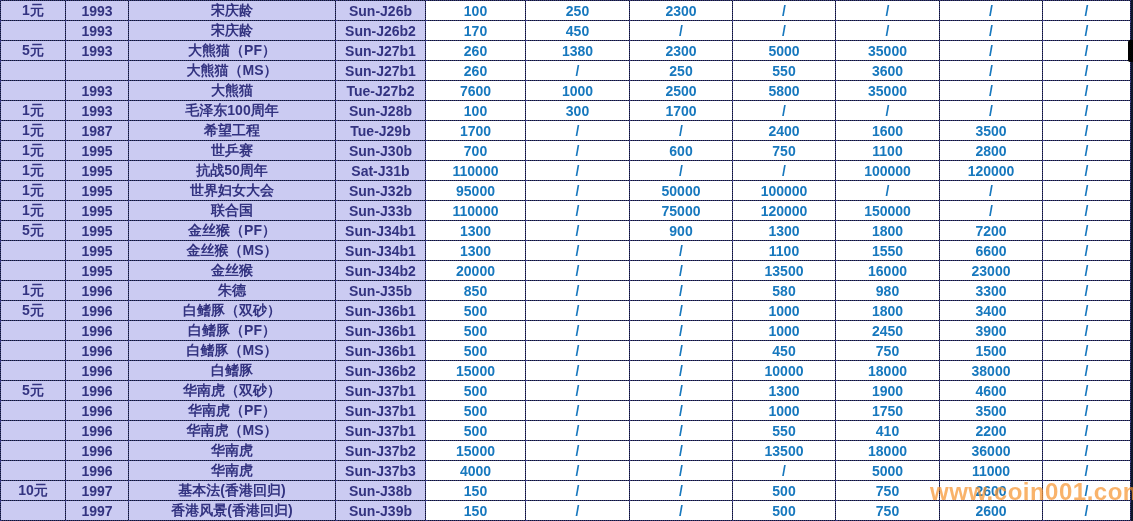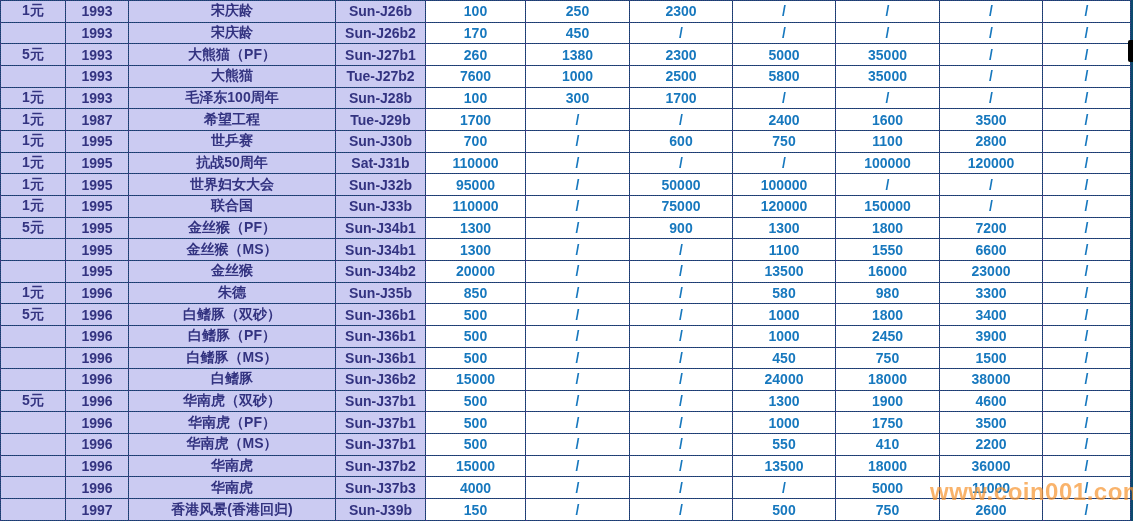--- a/index.html
+++ b/index.html
@@ -1,19 +1,19 @@
 <!DOCTYPE html>
 <html><head>
 <meta charset="utf-8">
 <style>
   html,body{margin:0;padding:0;background:#ffffff;}
   .wrap{
     position:relative;
     width:1133px;height:521px;
-    background:#0c4a6e;
+    background:#0f172a;
     overflow:hidden;
     font-family:"Liberation Sans","DejaVu Sans",sans-serif;
   }
   table.price{
     border-collapse:collapse;
     table-layout:fixed;
     width:1130px;height:521px;
   }
   table.price td{
     border:1px dotted #3A3A80;
@@ -100,20 +100,33 @@
           <td class="val">260</td>
           <td class="val">1380</td>
           <td class="val">2300</td>
           <td class="val">5000</td>
           <td class="val">35000</td>
           <td class="val">/</td>
           <td class="val">/</td>
         </tr>
         <tr>
           <td class="meta"></td>
+          <td class="meta"></td>
+          <td class="meta name">大熊猫（MS）</td>
+          <td class="meta">Sun-J27b1</td>
+          <td class="val">260</td>
+          <td class="val">/</td>
+          <td class="val">250</td>
+          <td class="val">550</td>
+          <td class="val">3600</td>
+          <td class="val">/</td>
+          <td class="val">/</td>
+        </tr>
+        <tr>
+          <td class="meta"></td>
           <td class="meta">1993</td>
           <td class="meta name">大熊猫</td>
           <td class="meta">Tue-J27b2</td>
           <td class="val">7600</td>
           <td class="val">1000</td>
           <td class="val">2500</td>
           <td class="val">5800</td>
           <td class="val">35000</td>
           <td class="val">/</td>
           <td class="val">/</td>
@@ -288,21 +301,21 @@
           <td class="val">/</td>
         </tr>
         <tr>
           <td class="meta"></td>
           <td class="meta">1996</td>
           <td class="meta name">白鳍豚</td>
           <td class="meta">Sun-J36b2</td>
           <td class="val">15000</td>
           <td class="val">/</td>
           <td class="val">/</td>
-          <td class="val">24000</td>
+          <td class="val">10000</td>
           <td class="val">18000</td>
           <td class="val">38000</td>
           <td class="val">/</td>
         </tr>
         <tr>
           <td class="meta">5元</td>
           <td class="meta">1996</td>
           <td class="meta name">华南虎（双砂）</td>
           <td class="meta">Sun-J37b1</td>
           <td class="val">500</td>
@@ -356,20 +369,33 @@
           <td class="meta"></td>
           <td class="meta">1996</td>
           <td class="meta name">华南虎</td>
           <td class="meta">Sun-J37b3</td>
           <td class="val">4000</td>
           <td class="val">/</td>
           <td class="val">/</td>
           <td class="val">/</td>
           <td class="val">5000</td>
           <td class="val">11000</td>
+          <td class="val">/</td>
+        </tr>
+        <tr>
+          <td class="meta">10元</td>
+          <td class="meta">1997</td>
+          <td class="meta name">基本法(香港回归)</td>
+          <td class="meta">Sun-J38b</td>
+          <td class="val">150</td>
+          <td class="val">/</td>
+          <td class="val">/</td>
+          <td class="val">500</td>
+          <td class="val">750</td>
+          <td class="val">2600</td>
           <td class="val">/</td>
         </tr>
         <tr>
           <td class="meta"></td>
           <td class="meta">1997</td>
           <td class="meta name">香港风景(香港回归)</td>
           <td class="meta">Sun-J39b</td>
           <td class="val">150</td>
           <td class="val">/</td>
           <td class="val">/</td>

